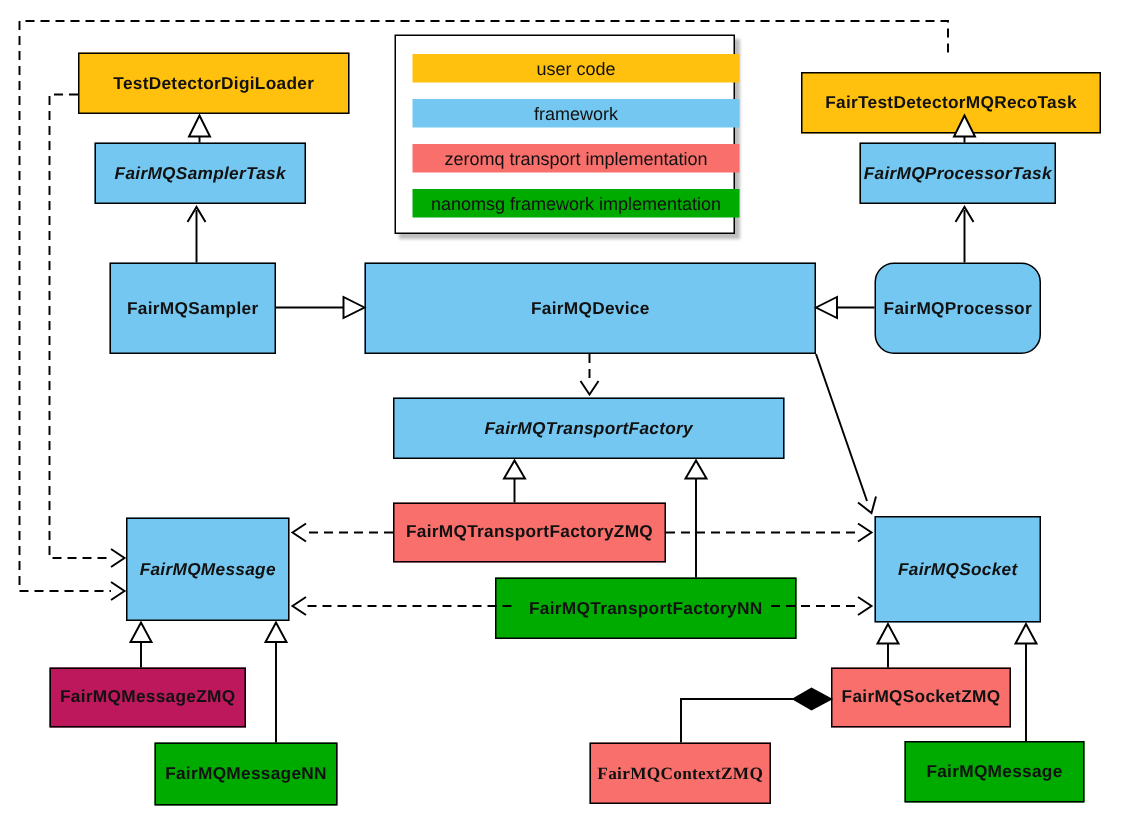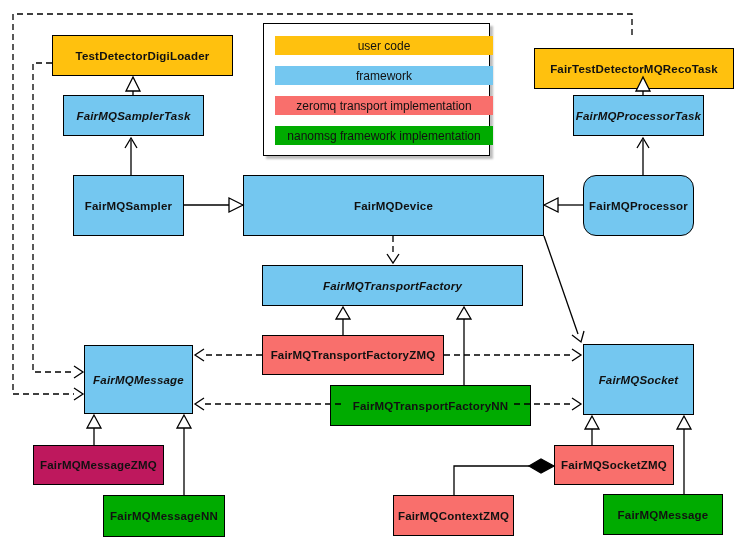--- a/index.html
+++ b/index.html
@@ -80,21 +80,21 @@
   <div class="node abstract" style="left: 84px; top: 345px; width: 109px; height: 69px; background-color: rgb(116, 199, 240);">FairMQMessage</div>
 
   <div class="node abstract" style="left: 583px; top: 344px; width: 111px; height: 71px; background-color: rgb(116, 199, 240);">FairMQSocket</div>
 
   <div class="node" style="left: 33px; top: 445px; width: 131px; height: 40px; background-color: #be185d;">FairMQMessageZMQ</div>
 
   <div class="node" style="left: 103px; top: 495px; width: 122px; height: 42px; background-color: rgb(0, 171, 0);">FairMQMessageNN</div>
 
   <div class="node" style="left: 554px; top: 445px; width: 120px; height: 40px; background-color: rgb(249, 111, 108);">FairMQSocketZMQ</div>
 
-  <div class="node" style="left: 393px; top: 495px; width: 121px; height: 41px; background-color: rgb(249, 111, 108);">FairMQContextZMQ</div>
+  <div class="node" style="left: 393px; top: 495px; width: 121px; height: 41px; background-color: rgb(249, 111, 108); font-family: Liberation Serif, serif;">FairMQContextZMQ</div>
 
   <div class="node" style="left: 603px; top: 494px; width: 120px; height: 41px; background-color: rgb(0, 171, 0);">FairMQMessage</div>
 
   <div class="legend">
     <div class="legend-bar" style="top: 12px; background-color: rgb(255, 193, 14);">user code</div>
     <div class="legend-bar" style="top: 42px; background-color: rgb(116, 199, 240);">framework</div>
     <div class="legend-bar" style="top: 72px; background-color: rgb(249, 111, 108);">zeromq transport implementation</div>
     <div class="legend-bar" style="top: 102px; background-color: rgb(0, 171, 0);">nanomsg framework implementation</div>
   </div>
 

